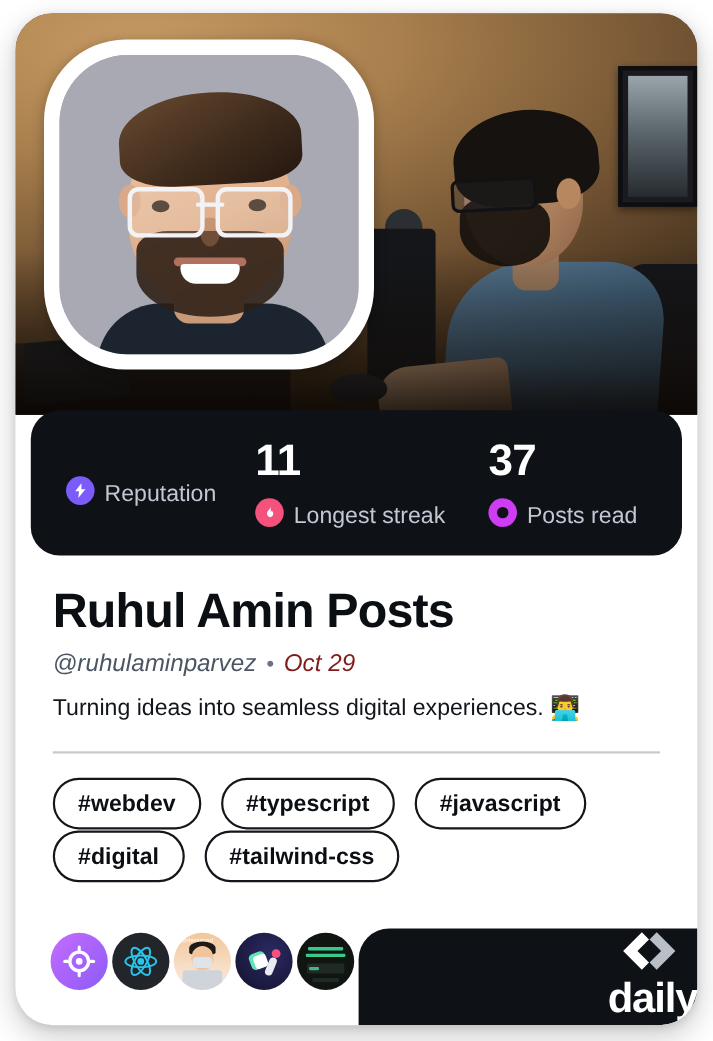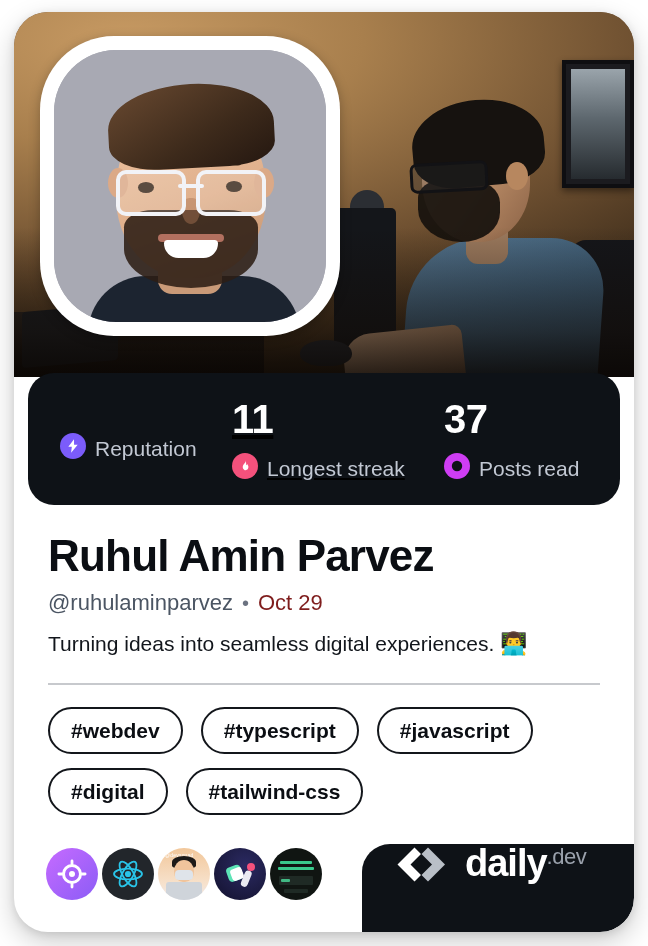--- a/index.html
+++ b/index.html
@@ -259,21 +259,21 @@
     align-items: center;
     box-sizing: border-box;
     padding: 0 32px;
   }
   .stat {
     display: flex;
     flex-direction: column;
     justify-content: center;
   }
   .stat:nth-child(1) { width: 172px; }
-  .stat:nth-child(2) { width: 212px; text-decoration: underline; }
+  .stat:nth-child(2) { width: 212px; }
   .stat:nth-child(3) { width: auto; }
   .stat-value {
     font-size: 40px;
     font-weight: bold;
     color: #ffffff;
     line-height: 1;
     letter-spacing: -0.5px;
   }
   .stat-row {
     display: flex;
@@ -311,20 +311,21 @@
     color: #0b0e13;
     letter-spacing: -0.8px;
     line-height: 1.05;
   }
   .meta {
     padding: 13px 34px 0 34px;
     display: flex;
     align-items: baseline;
     font-size: 22px;
     line-height: 1;
+    font-style: italic;
   }
   .handle { color: #4b5563; }
   .dot { color: #6b7280; margin: 0 9px; font-size: 20px; }
   .date { color: #7f1d1d; }
   .bio {
     padding: 16px 34px 0 34px;
     font-size: 21px;
     color: #12161c;
     line-height: 1.35;
     display: flex;
@@ -335,21 +336,21 @@
     margin: 24px 34px 0 34px;
     height: 2px;
     background: #c7c9cd;
   }
 
   
   .tags {
     padding: 22px 46px 0 34px;
     display: flex;
     flex-wrap: wrap;
-    gap: 14px 18px;
+    gap: 1px 18px;
     max-width: 552px;
   }
   .tag {
     border: 2.5px solid #13161b;
     border-radius: 999px;
     padding: 11px 21px;
     font-size: 21px;
     font-weight: bold;
     color: #0b0e13;
     line-height: 1;
@@ -389,27 +390,28 @@
   .s3-mask { position:absolute; left:17px; top:22px; width:18px; height:10px; background:#dfe4ea; border-radius:4px; }
   .s3-laptop { position:absolute; left:8px; top:34px; width:36px; height:18px; background:#cfd4da; border-radius:3px 3px 0 0; }
   .s3-text { position:absolute; left:7px; top:4px; font-size:5px; color:#fff; font-family:"Liberation Sans", sans-serif; letter-spacing:.2px; }
 
   .s5-line { position:absolute; background:#39c98b; border-radius:1px; }
   .s5-bar { position:absolute; background:#1f2a25; border-radius:1px; }
 
   .brand {
     position: absolute;
     right: 0; bottom: 0;
-    width: 272px; height: 88px;
+    width: 308px; height: 88px;
     background: #0e1217;
     border-radius: 28px 0 34px 0;
     display: flex;
-    align-items: flex-start;
+    align-items: flex-end;
     padding-left: 34px;
     box-sizing: border-box;
+    flex-direction: column;
   }
   .brand-logo { margin-right: 15px; }
   .brand-text {
     font-size: 38px;
     font-weight: bold;
     color: #ffffff;
     letter-spacing: -1px;
     line-height: 1;
   }
   .brand-tld {
@@ -504,21 +506,21 @@
               <circle cx="13" cy="13" r="5.2" fill="#0e1217"></circle>
             </svg>
         </span>
         <span class="stat-label">Posts read</span>
       </div>
     </div>
 
   </div>
 
   <div class="body">
-    <h1 class="name">Ruhul Amin Parvez</h1>
+    <h1 class="name">Ruhul Amin Posts</h1>
 
     <div class="meta">
       <span class="handle">@ruhulaminparvez</span>
       <span class="dot">•</span>
       <span class="date">Oct 29</span>
     </div>
 
     <div class="bio">
       <span>Turning ideas into seamless digital experiences.</span>
       <span class="bio-emoji">👨‍💻</span>

